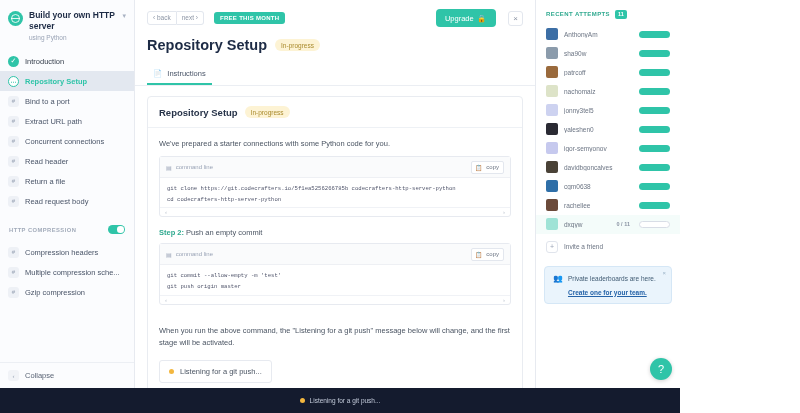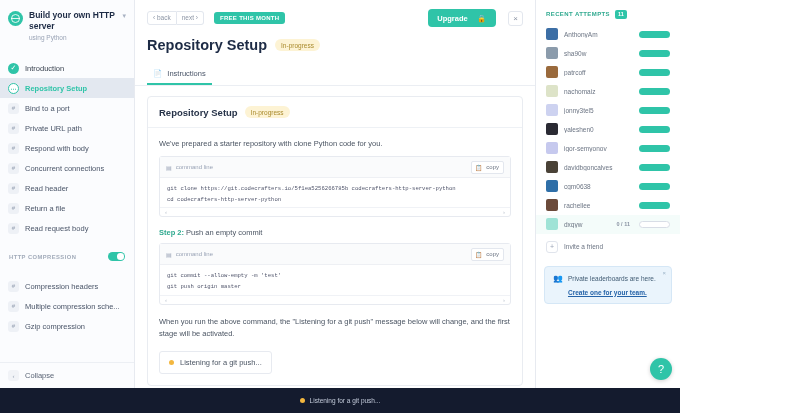--- a/index.html
+++ b/index.html
@@ -28,21 +28,21 @@
   }
   .course-logo::before {
     content: ""; position: absolute; left: 3px; right: 3px; top: 6.5px;
     height: 1px; background: rgba(255,255,255,.85);
   }
   .course-txt { flex: 1; min-width: 0; }
   .course-title { font-size: 8.5px; font-weight: bold; color: #1d2b45; line-height: 1.25; }
   .course-sub { font-size: 6.5px; color: #9aa4b6; margin-top: 3px; }
   .chev { color: #a9b2c3; font-size: 7px; margin-top: 2px; }
 
-  .nav { margin-top: 11px; }
+  .nav { margin-top: 4px; }
   .nav-item {
     display: flex; align-items: center; gap: 6px;
     padding: 4.5px 8px; font-size: 7.5px; color: #4a5568; cursor: default;
   }
   .nav-item.active { background: #e3e8f0; color: #2fc4a8; font-weight: bold; }
   .nav-item .bullet {
     width: 11px; height: 11px; flex: 0 0 11px; border-radius: 3px;
     background: #eef1f6; color: #9aa4b6; font-size: 6px;
     display: flex; align-items: center; justify-content: center;
   }
@@ -86,22 +86,22 @@
     padding: 2.5px 5px; line-height: 1;
   }
   .navbtn:first-child { border-radius: 3px 0 0 3px; }
   .navbtn:last-child { border-radius: 0 3px 3px 0; border-left: none; }
   .pill-free {
     background: #2fc4a8; color: #fff; font-size: 6px; font-weight: bold;
     letter-spacing: .3px; padding: 3px 6px; border-radius: 3px; margin-left: 4px;
   }
   .spacer { flex: 1; }
   .btn-upgrade {
-    background: #2fc4a8; color: #fff; font-size: 7.5px; font-weight: bold;
-    padding: 4.5px 9px; border-radius: 4px; display: flex; align-items: center; gap: 10px;
+    background: #2fc4a8; color: #fff; font-size: 7.5px; font-weight: normal;
+    padding: 4.5px 9px; border-radius: 4px; display: flex; align-items: center; gap: 4px;
   }
   .btn-x {
     width: 15px; height: 15px; border: 1px solid #e3e7ee; border-radius: 3px;
     color: #8b94a4; font-size: 8px; display: flex; align-items: center; justify-content: center;
     background: #fff; margin-left: 6px;
   }
 
   .page-title-row { display: flex; align-items: center; gap: 8px; padding: 10px 12px 0 12px; }
   .page-title { font-size: 14.5px; font-weight: bold; color: #1d2b45; }
   .badge-prog {
@@ -234,25 +234,21 @@
         <div class="nav-item active">
           <span class="bullet">⋯</span>
           <span>Repository Setup</span>
         </div>
         <div class="nav-item">
           <span class="bullet">#</span>
           <span>Bind to a port</span>
         </div>
         <div class="nav-item">
           <span class="bullet">#</span>
-          <span>Private URL path</span>
-        </div>
-        <div class="nav-item">
-          <span class="bullet">#</span>
-          <span>Respond with body</span>
+          <span>Extract URL path</span>
         </div>
         <div class="nav-item">
           <span class="bullet">#</span>
           <span>Concurrent connections</span>
         </div>
         <div class="nav-item">
           <span class="bullet">#</span>
           <span>Read header</span>
         </div>
         <div class="nav-item">
@@ -319,21 +315,21 @@
         </div>
       </div>
 
       <div class="scroll-area">
         <section class="card">
           <div class="card-head">
             <span class="card-title">Repository Setup</span>
             <span class="badge-prog">In-progress</span>
           </div>
           <div class="card-body">
-            <p class="para">We've prepared a starter repository with clone Python code for you.</p>
+            <p class="para">We've prepared a starter connections with some Python code for you.</p>
 
             <div class="codebox">
               <div class="code-head">
                 <div class="code-head-l">
                   <span>▤</span>
                   <span>command line</span>
                 </div>
                 <button class="copy-btn">
                   <span>📋</span>
                   <span>copy</span>
@@ -360,21 +356,21 @@
                   <span>copy</span>
                 </button>
               </div>
               <div class="code-lines">
                 <div class="code-line">git commit --allow-empty -m 'test'</div>
                 <div class="code-line">git push origin master</div>
               </div>
               <div class="code-scroll"></div>
             </div>
 
-            <p class="para" style="margin-top:11px">When you run the above command, the "Listening for a git push" message below will change, and the first stage will be activated.</p>
+            <p class="para" style="margin-top:20px">When you run the above command, the "Listening for a git push" message below will change, and the first stage will be activated.</p>
 
             <div class="status-box">
               <span class="dot-amber"></span>
               <span>Listening for a git push...</span>
             </div>
 
             
           </div>
         </section>
       </div>

